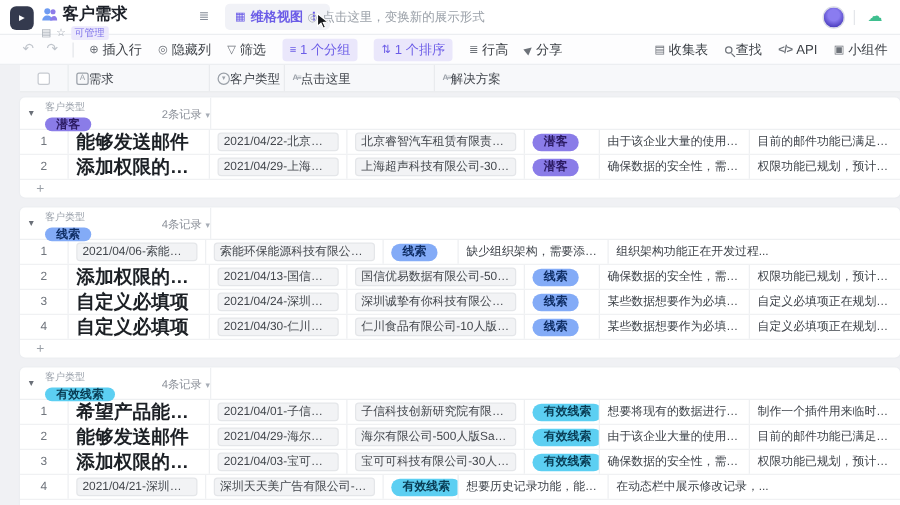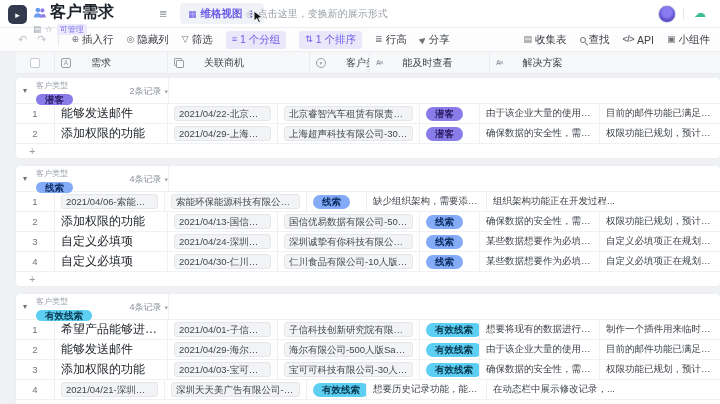--- a/index.html
+++ b/index.html
@@ -5,21 +5,21 @@
   * { margin:0; padding:0; box-sizing:border-box; }
   html,body { width:720px; height:404px; overflow:hidden; }
   body { font-family:"Liberation Sans","DejaVu Sans",sans-serif; background:#f0f1f4; color:#2b2f36; }
 
   
   .topbar { position:relative; height:28px; background:#fff; border-bottom:1px solid #eceef1; }
   .logo-btn { position:absolute; left:8px; top:5px; width:19px; height:19px; background:#343a4e; border-radius:5px;
               display:flex; align-items:center; justify-content:center; color:#fff; font-size:9px; cursor:pointer; }
   .title-block { position:absolute; left:33px; top:2px; }
   .title-row { display:flex; align-items:center; gap:4px; }
-  .title-row h1 { font-size:16px; font-weight:700; color:#1d2129; }
+  .title-row h1 { font-size:13px; font-weight:700; color:#1d2129; }
   .sub-row { display:flex; align-items:center; gap:4px; margin-top:1px; }
   .mini-ic { font-size:8.5px; color:#9aa1ab; line-height:1; }
   .perm-badge { font-size:8px; background:#ece9fc; color:#7d71ea; border-radius:2px; padding:0 3px; line-height:11px; }
   .viewlist-ic { position:absolute; left:159px; top:8px; font-size:10px; color:#868d98; }
   .view-tab { position:absolute; left:180px; top:3px; height:21px; display:flex; align-items:center; gap:4px;
               background:#f1f2f7; border-radius:4px; padding:0 8px; color:#6b5ce7; font-size:10.5px; font-weight:600; }
   .view-tab .grid-ic { font-size:9px; }
   .view-tab .kebab { color:#6b5ce7; font-size:9px; }
   .hint { position:absolute; left:246px; top:7px; display:flex; align-items:center; gap:4px; color:#9aa0a8; font-size:10px; }
   .hint .target-ic { font-size:9px; color:#a7adb6; }
@@ -41,21 +41,21 @@
   .tbtn.active { background:#eae7fb; color:#6b5ce7; border-radius:3px; padding:2px 6px; }
   .tbtn.active .tb-ic { color:#6b5ce7; }
   .tb-ic.rot { transform:rotate(-40deg); font-size:8px; }
   .api-ic { font-size:8px; font-weight:700; letter-spacing:-0.5px; }
   .lens { width:6px; height:6px; border:1.3px solid #6d7279; border-radius:50%; position:relative; display:inline-block; }
   .lens::after { content:""; position:absolute; width:1.3px; height:4px; background:#6d7279; left:5px; top:4.5px; transform:rotate(-45deg); }
 
   
   .grid-header { display:flex; height:22px; margin-left:16px; width:704px; background:#f7f8fa;
                  border-bottom:1px solid #e7e9ec; }
-  .gh-cell { display:flex; align-items:center; gap:20px; padding:0 6px; font-size:10px; color:#41454c;
+  .gh-cell { display:flex; align-items:center; gap:0; padding:0 6px; font-size:10px; color:#41454c;
              border-right:1px solid #e9ebee; overflow:hidden; white-space:nowrap; }
   .gh-cell:last-child { border-right:none; }
   .checkbox { width:10px; height:10px; border:1px solid #c6cad0; border-radius:2px; background:#fff; cursor:pointer; }
   .c0 { width:39px; justify-content:center; }
   .c1 { width:113px; } .c2 { width:110px; } .c3 { width:142px; } .c4 { width:60px; } .c5 { width:120px; } .c6 { flex:1; }
   .fic { color:#9aa0a8; display:inline-flex; align-items:center; justify-content:center; flex:none; }
   .fic-text { width:10px; height:10px; border:1px solid #9aa0a8; border-radius:2px; font-size:6.5px; }
   .fic-link { width:10px; height:10px; position:relative; }
   .fic-link::before { content:""; position:absolute; left:0; top:0; width:6px; height:6px; border:1px solid #9aa0a8; border-radius:1px; }
   .fic-link::after { content:""; position:absolute; right:0; bottom:0; width:6px; height:6px; border:1px solid #9aa0a8; border-radius:1px; background:#f7f8fa; }
@@ -70,21 +70,21 @@
   .gh-tag { position:absolute; left:20px; top:11px; }
   .gh-count { position:absolute; left:64px; top:7px; width:88px; text-align:right; font-size:9px; color:#8b9099; cursor:pointer; }
   .gh-count .crt { font-size:7px; color:#a7adb6; }
   .gh-vdiv { position:absolute; left:152px; top:0; bottom:0; width:1px; background:#eef0f2; }
 
   .grid-row { display:flex; height:20px; border-bottom:1px solid #f0f1f3; }
   .cell { display:flex; align-items:center; padding:0 6px; border-right:1px solid #eef0f2;
           overflow:hidden; white-space:nowrap; font-size:9.5px; color:#3e434a; cursor:pointer; }
   .cell:last-child { border-right:none; }
   .cell.c0 { color:#70757d; font-size:9.5px; }
-  .cell .demand { font-weight:400; font-size:12px; color:#1c2025; overflow:hidden; text-overflow:ellipsis;text-align:right; }
+  .cell .demand { font-weight:700; font-size:15px; color:#1c2025; overflow:hidden; text-overflow:ellipsis;text-align:right; }
   .pill { background:#f2f3f5; border:1px solid #e4e6e9; border-radius:3px; padding:0 4px; line-height:13px;
           font-size:9.5px; color:#43474d; overflow:hidden; text-overflow:ellipsis; max-width:100%; }
   .tag { border-radius:8px; padding:0 9px; font-size:9.5px; line-height:14px; font-weight:600; white-space:nowrap; }
   .txt { overflow:hidden; text-overflow:ellipsis; }
   .plus-row { height:14px; display:flex; align-items:center; padding-left:13px; font-size:11px; color:#9aa0a8; cursor:pointer; }
 </style>
 </head>
 <body>
 
 <div class="app">
@@ -184,31 +184,27 @@
   </div>
 
   <div class="grid-header" id="grid-header">
     <div class="gh-cell c0">
       <div class="checkbox"></div>
     </div>
   <div class="gh-cell c1">
         <span class="fic fic-text">A</span>
         <span>需求</span>
       </div>
-      <div class="gh-cell c3">
-        <span class="fic fic-link"></span>
-        <span>关联商机</span>
-      </div>
       <div class="gh-cell c4">
         <span class="fic fic-select">▾</span>
         <span>客户类型</span>
       </div>
       <div class="gh-cell c5">
         <span class="fic fic-longtext">A≡</span>
-        <span>能及时查看</span>
+        <span>点击这里</span>
       </div>
       <div class="gh-cell c6">
         <span class="fic fic-longtext">A≡</span>
         <span>解决方案</span>
       </div>
     </div>
 
   <div class="canvas" id="canvas">
       <section class="group-card">
         <div class="group-header">

